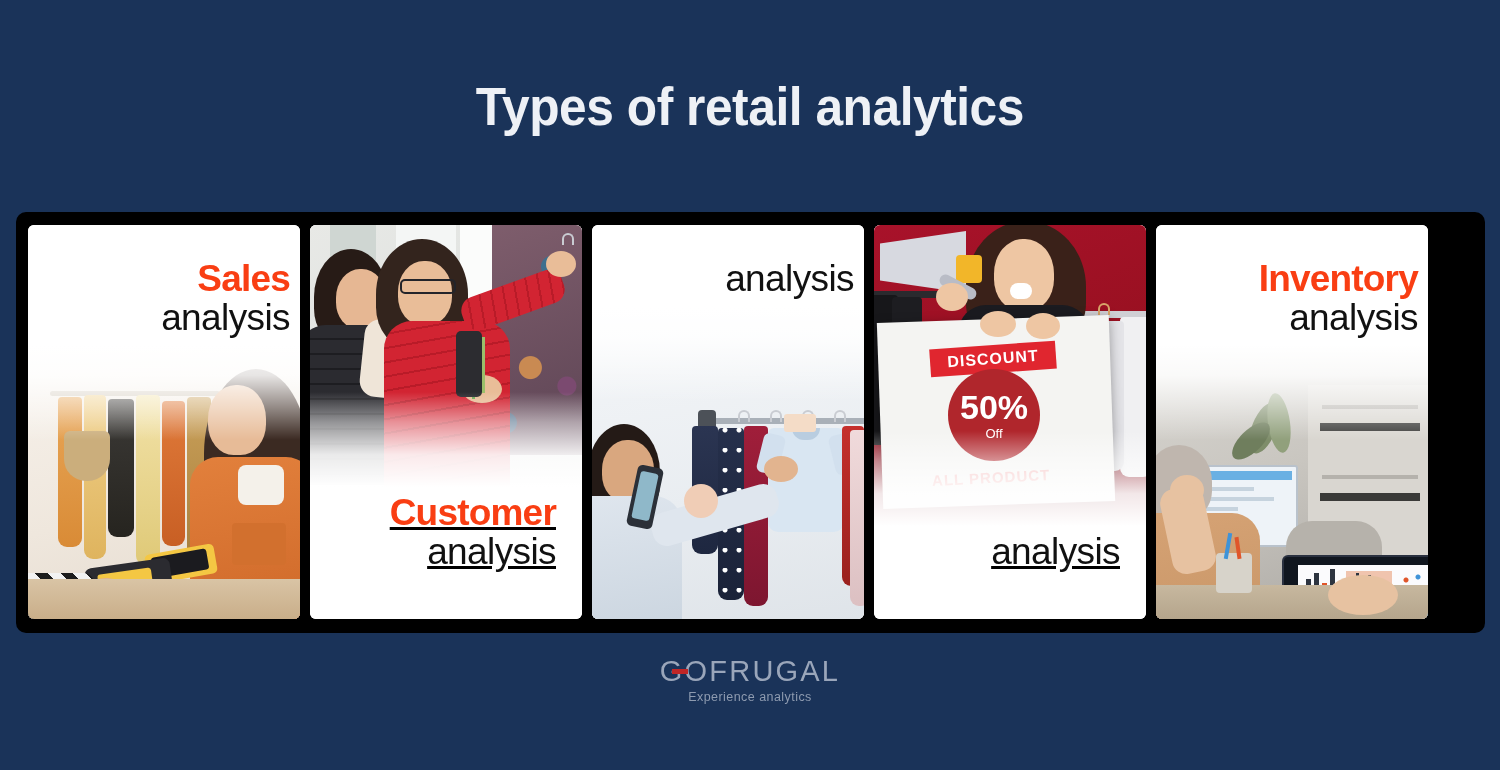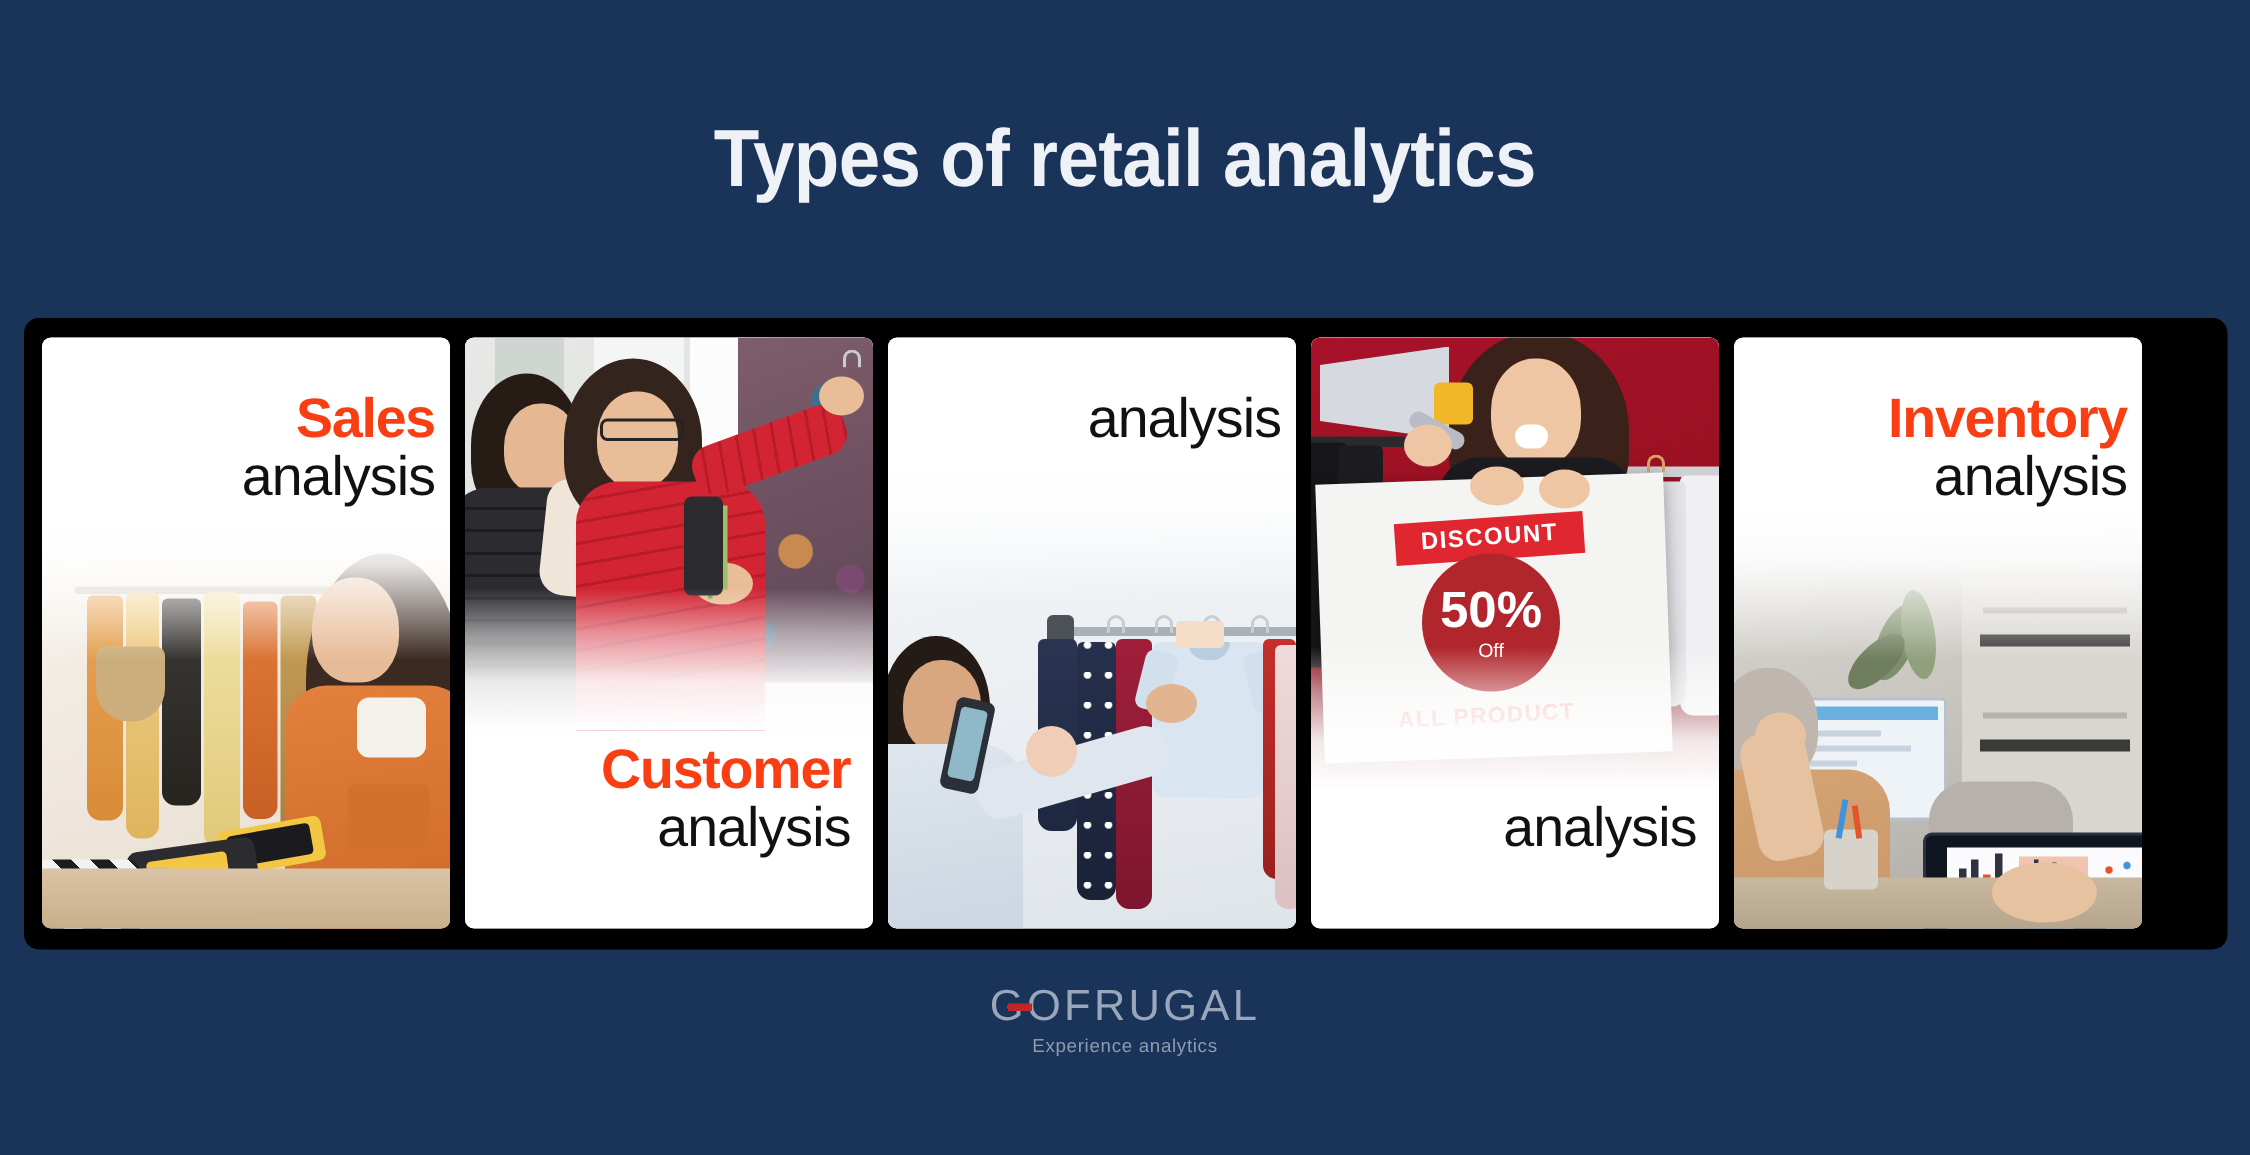--- a/index.html
+++ b/index.html
@@ -40,21 +40,21 @@
   .card.text-top    { flex-direction:column; }
   .card.text-bottom { flex-direction:column-reverse; }
 
   .card-label {
     flex:0 0 auto;
     padding:34px 10px 6px;
     text-align:right;
     background:#ffffff;
     position:relative; z-index:3;
   }
-  .card.text-bottom .card-label { padding:6px 15px 46px; }
+  .card.text-bottom .card-label { padding:6px 26px 46px;text-decoration:underline; }
 
   .label-primary {
     display:block; font-size:37px; font-weight:bold;
     color:#f93e13; line-height:1.06; letter-spacing:-0.8px;
   }
   .label-secondary {
     display:block; font-size:37px; font-weight:normal;
     color:#111111; line-height:1.1; letter-spacing:-0.6px;
   }
 

